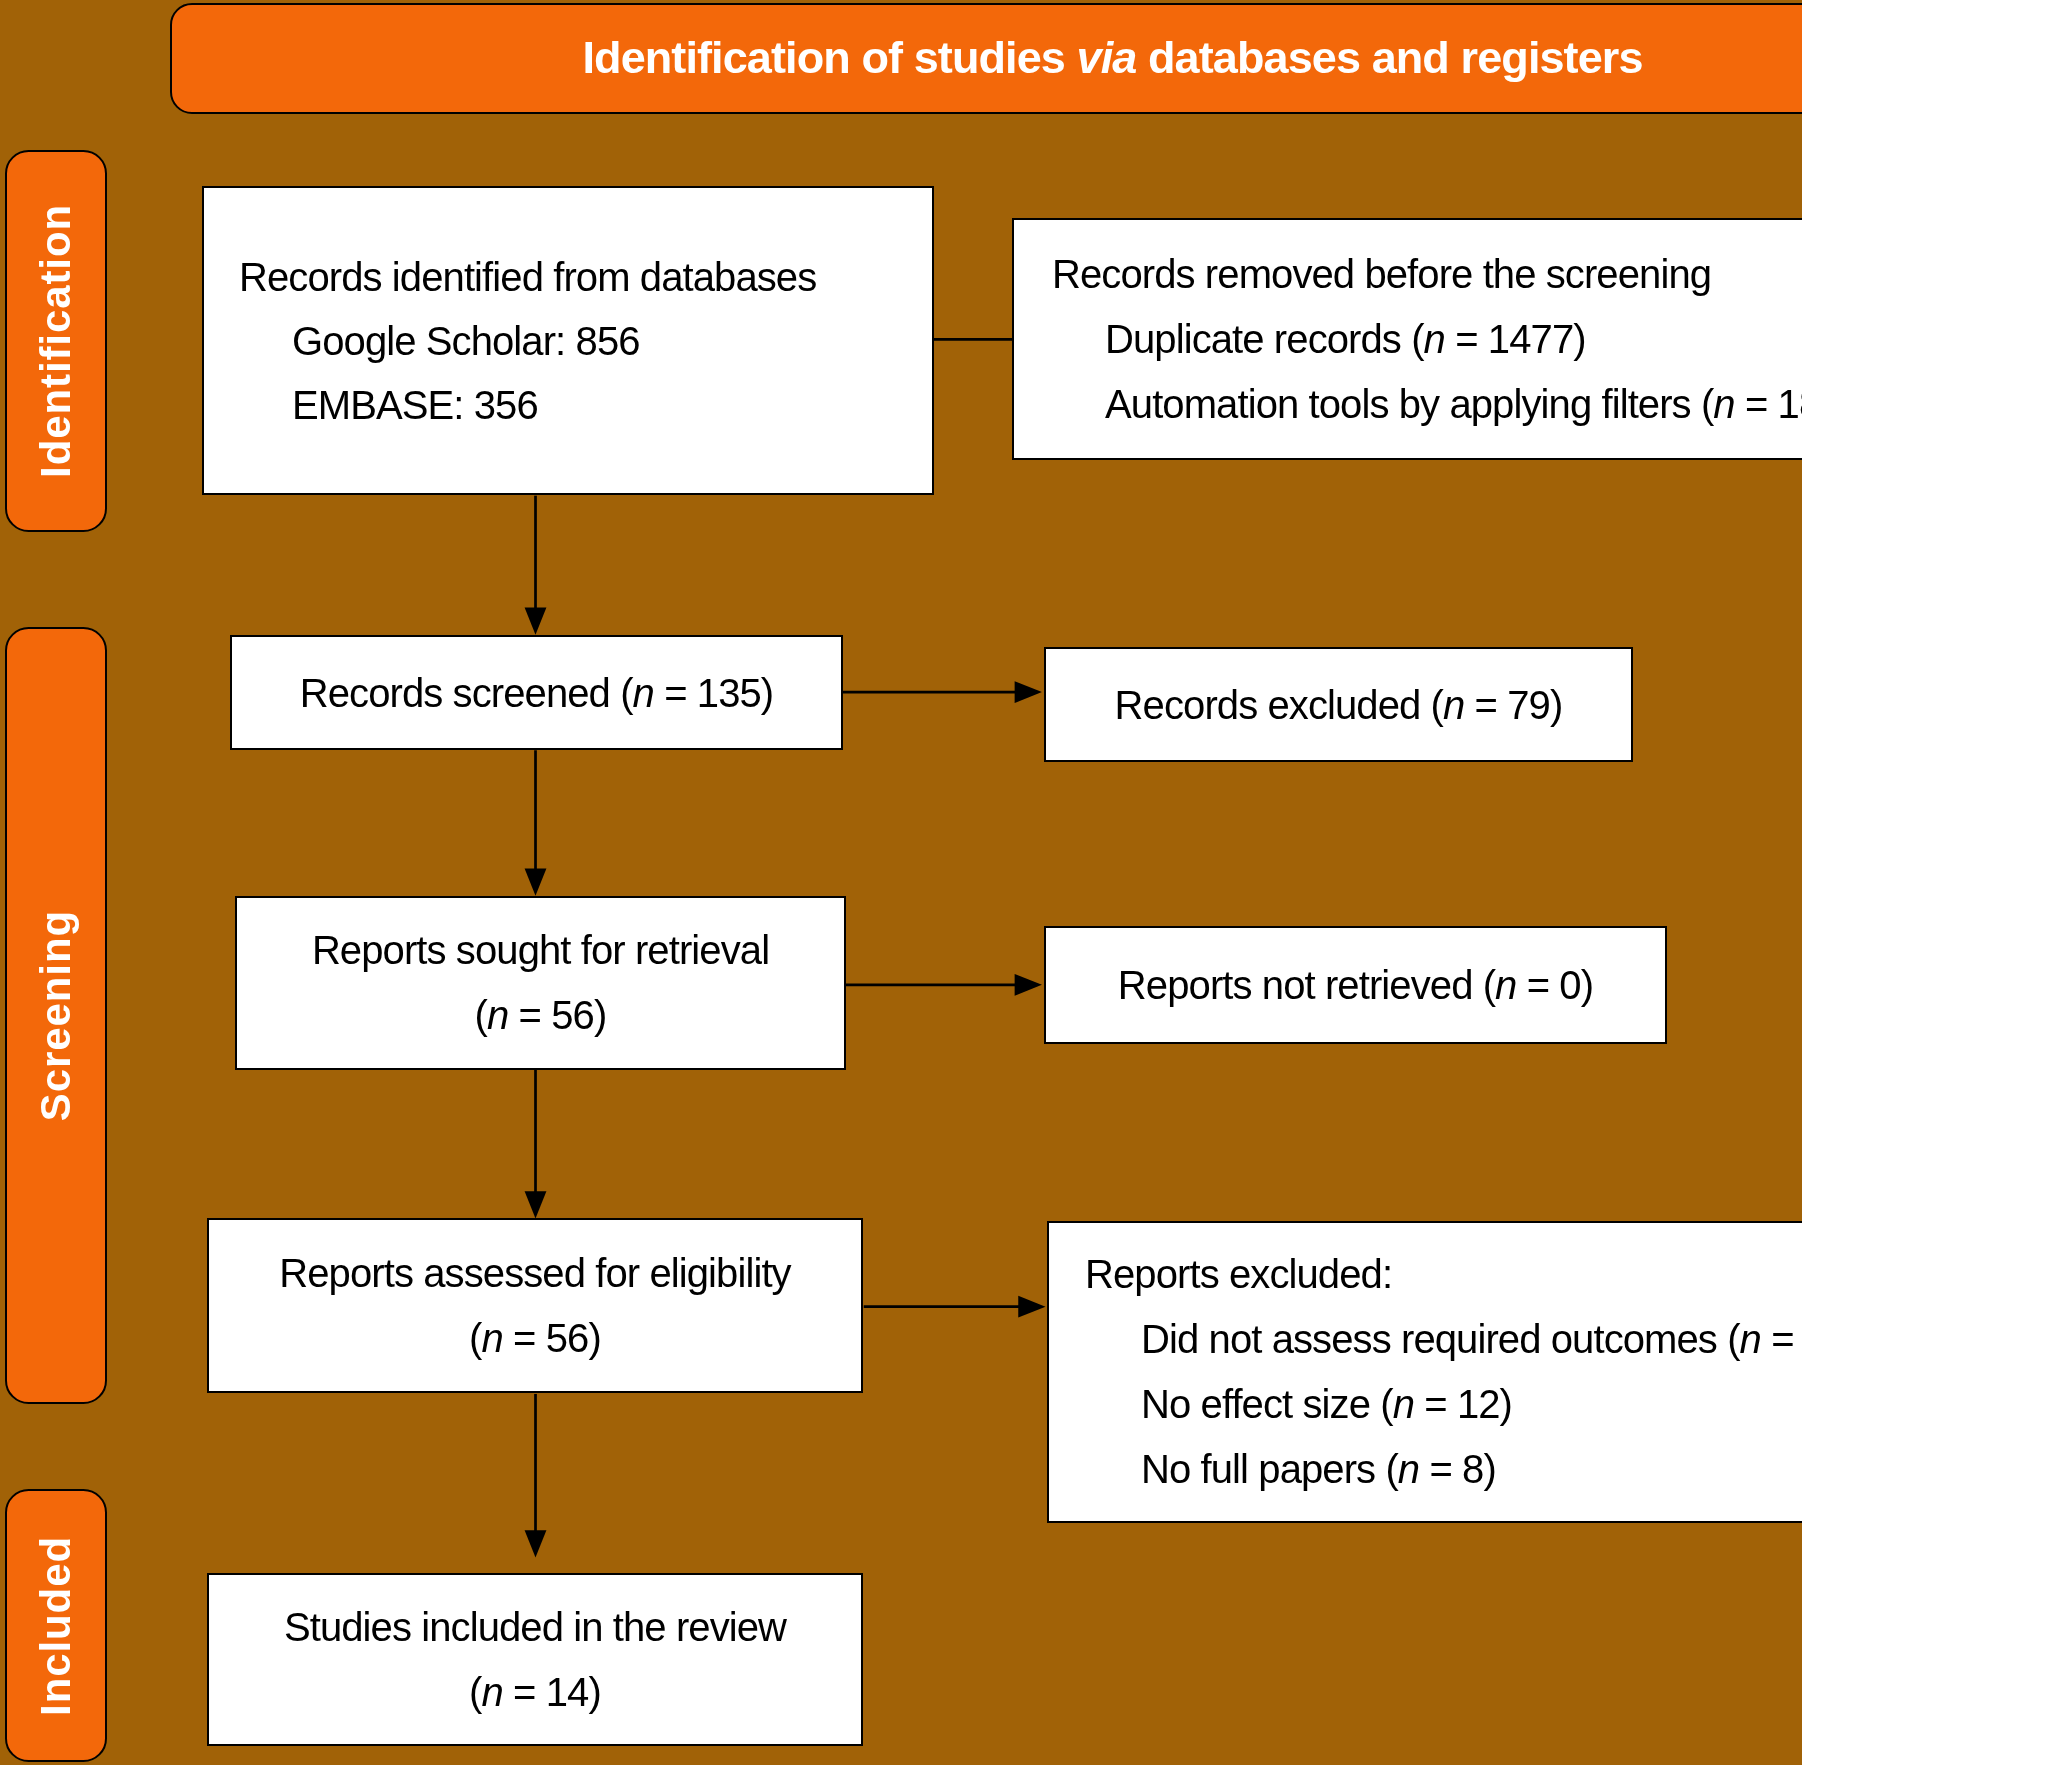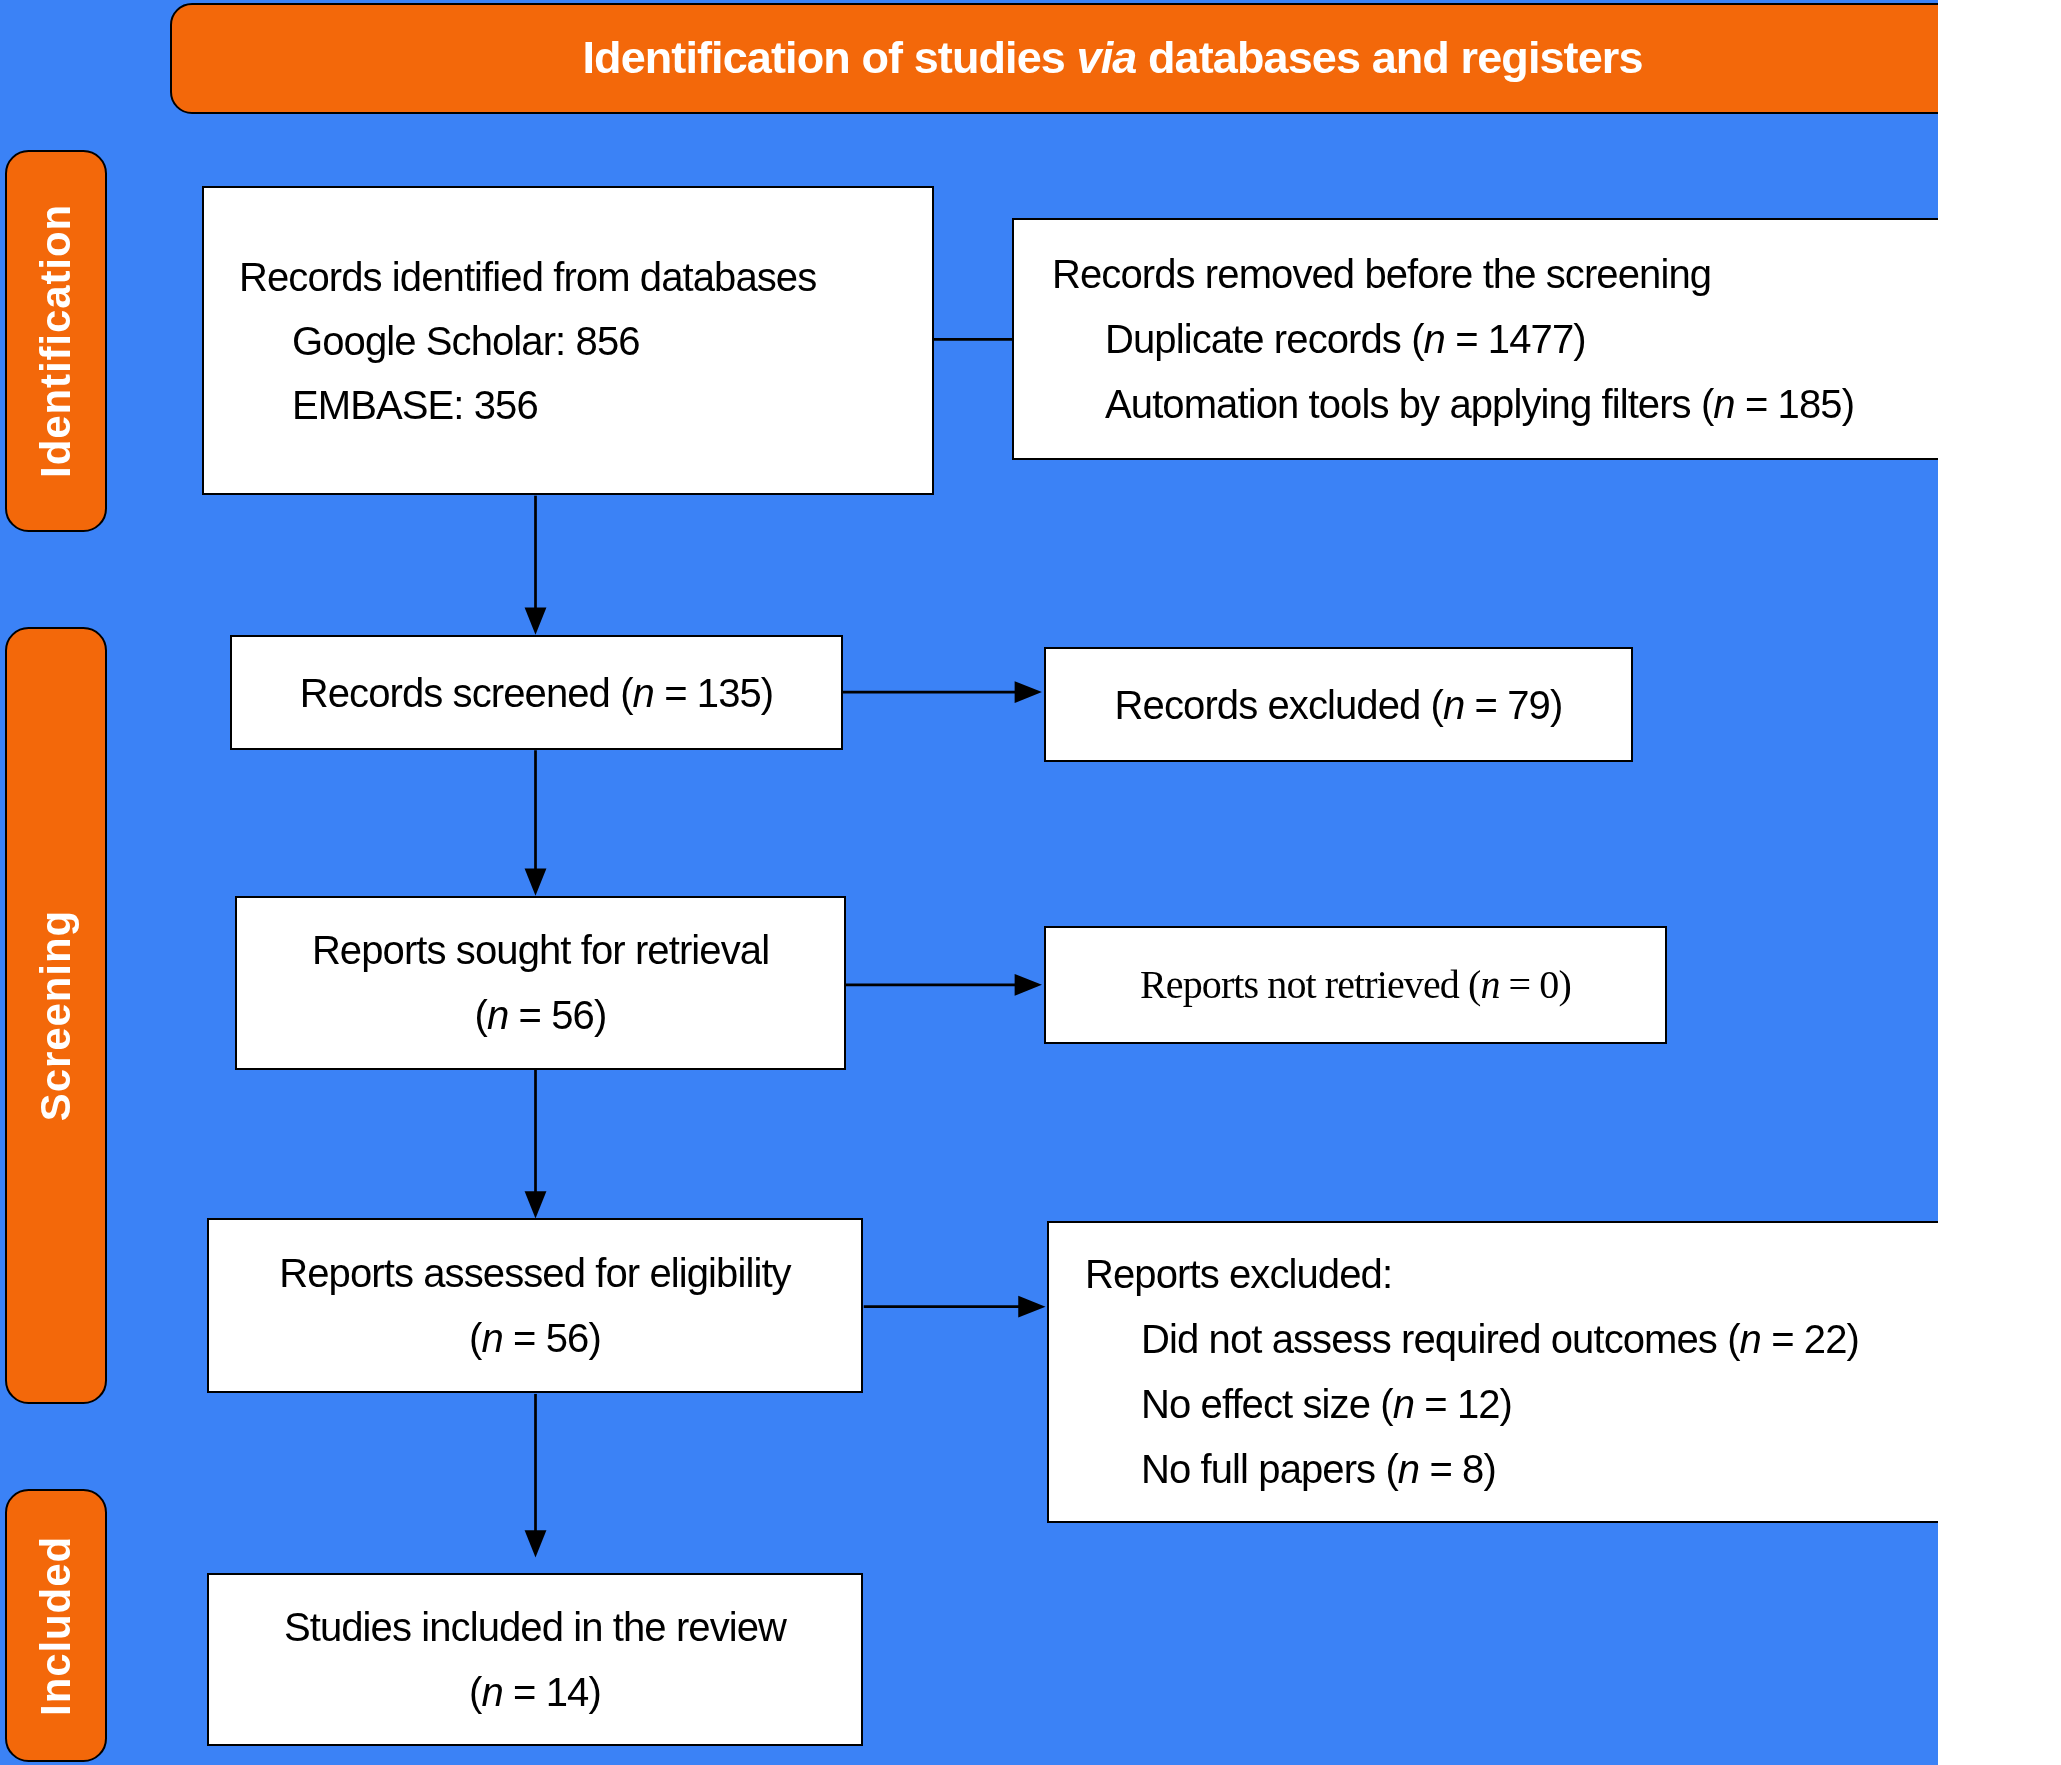--- a/index.html
+++ b/index.html
@@ -1,22 +1,22 @@
 <!DOCTYPE html>
 <html style="--accent: #F3680A;font-size:14.5px"><head>
 <meta charset="utf-8">
 <style>
   :root { --accent: #F3680A; --ink: #000000; }
   * { margin: 0; padding: 0; box-sizing: border-box; }
   body { background: #ffffff; font-family: "Liberation Sans", sans-serif; color: var(--ink); }
   .canvas {
     position: relative;
-    width: 1938px;
+    width: 1802px;
     height: 1766px;
-    background: #3b82f6;
+    background: #a16207;
     overflow: hidden;
   }
   
   .arrow-layer { position: absolute; left: 0; top: 0; width: 2062px; height: 1766px; }
   .arrow-layer line { stroke: var(--ink); stroke-width: 3; }
   .arrow-layer polygon { fill: var(--ink); }
   
   .banner {
     position: absolute;
     left: 170px; top: 2.7px; width: 1885px; height: 111px;
@@ -70,21 +70,21 @@
   .box.left-align .line.indent { padding-left: 53px; }
   .box.centered { text-align: center; align-items: center; }
   .box i { font-style: italic; }
 
   .box-identified       { left: 170px;  top: 186px;  width: 732px;  height: 309px; margin-left: 32px; }
   .box-removed          { left: 1012px; top: 218px;  width: 1013px; height: 242px; line-height: 65px; }
   .box-removed.left-align { padding-left: 38px; }
   .box-screened         { left: 230px;  top: 635px;  width: 613px;  height: 115px; }
   .box-excluded-records { left: 1044px; top: 647px;  width: 589px;  height: 115px; }
   .box-sought           { left: 235px;  top: 896px;  width: 611px;  height: 174px; line-height: 65px; }
-  .box-not-retrieved    { left: 1044px; top: 926px; width: 623px;  height: 118px; font-family: Liberation Serif, serif; }
+  .box-not-retrieved    { left: 1044px; top: 926px; width: 623px;  height: 118px; }
   .box-assessed         { left: 207px;  top: 1218px; width: 656px;  height: 175px; line-height: 65px; }
   .box-reports-excluded { left: 1047px; top: 1221px; width: 1009px; height: 302px; line-height: 65px; }
   .box-reports-excluded.left-align { padding-left: 36px; }
   .box-reports-excluded.left-align .line.indent { padding-left: 56px; }
   .box-included-studies { left: 207px;  top: 1557px; width: 656px;  height: 173px; line-height: 65px; margin-top: 16px; }
 </style>
 </head>
 <body>
 
 <div class="canvas">

